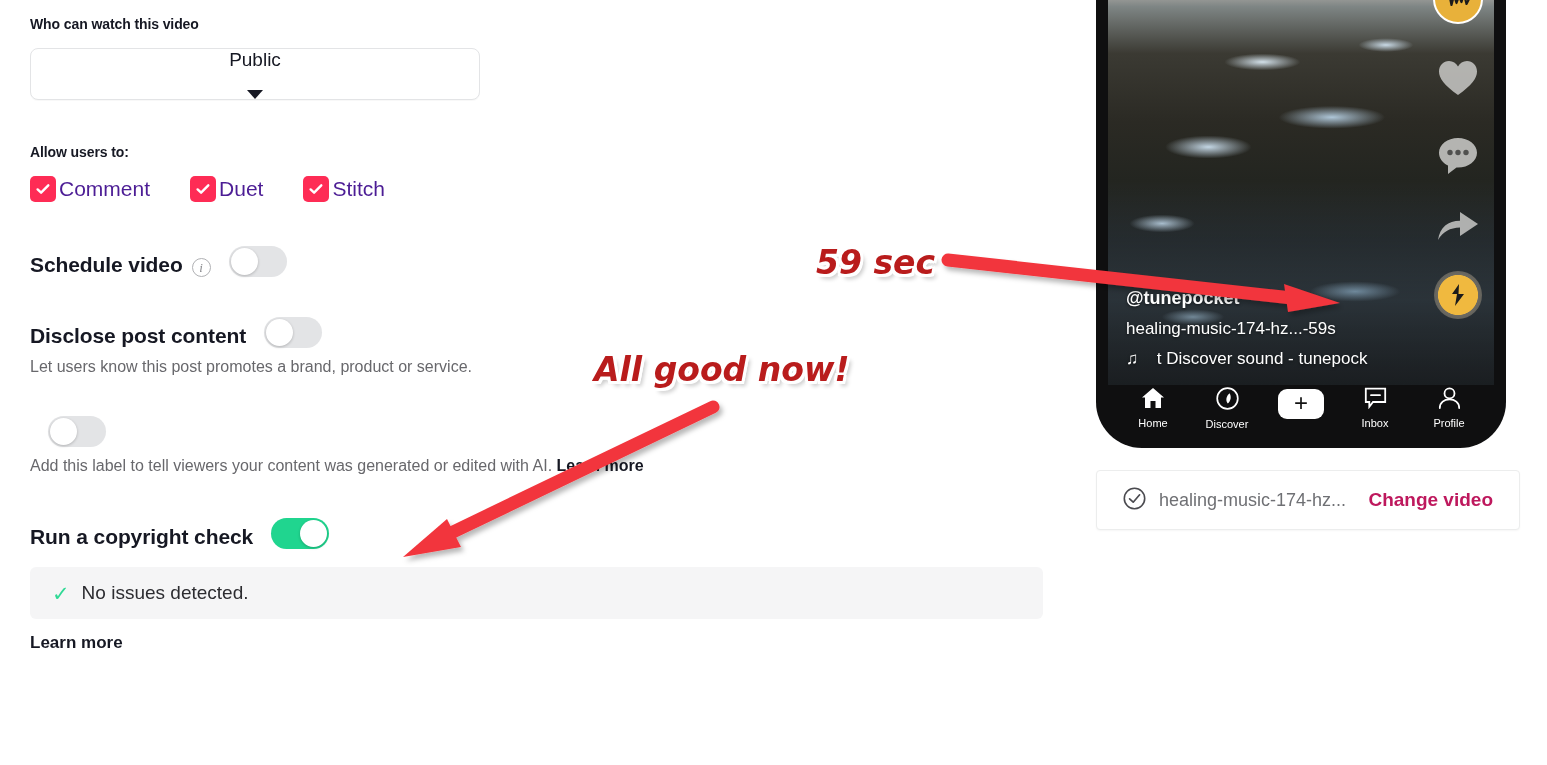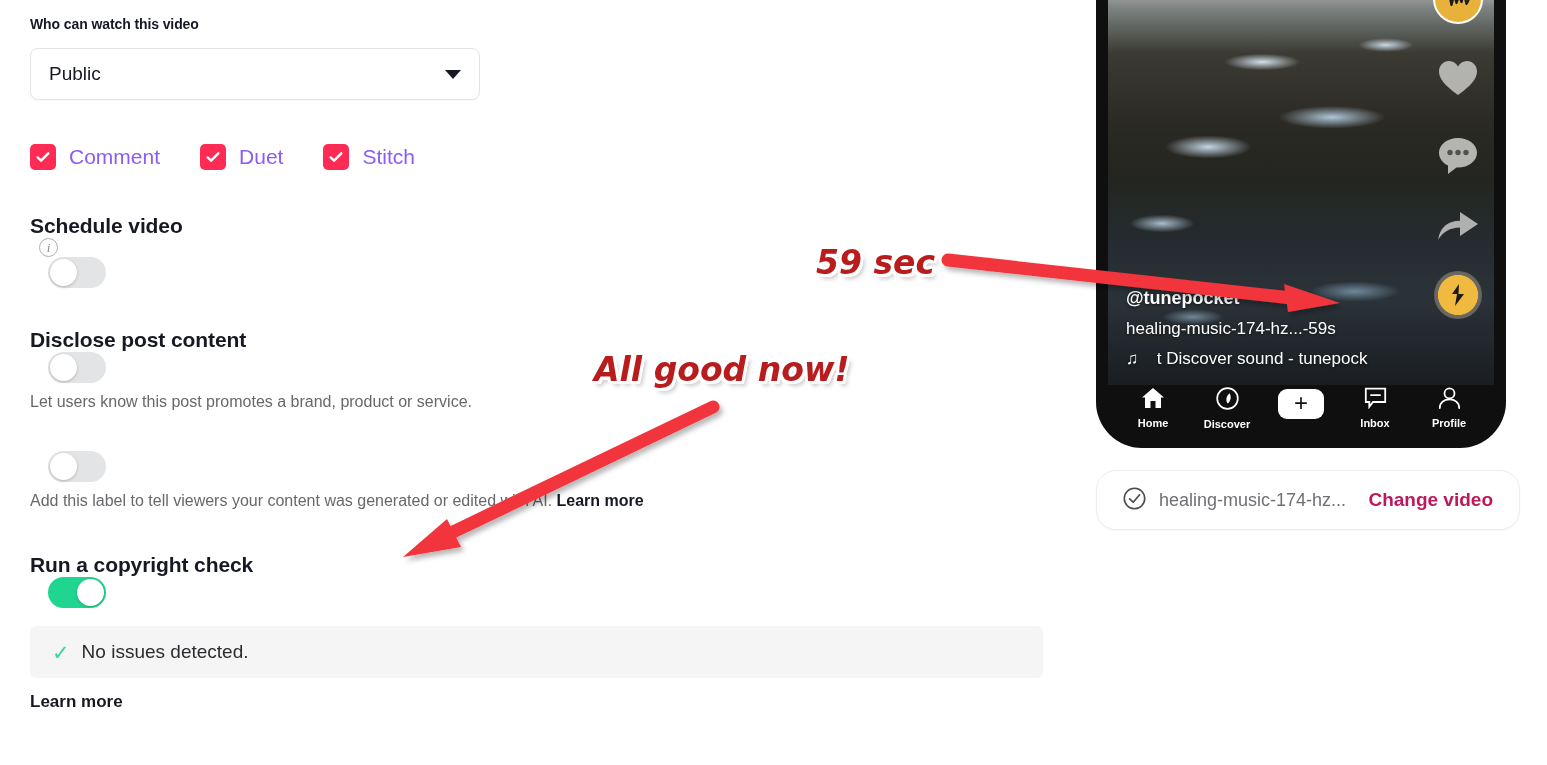--- a/index.html
+++ b/index.html
@@ -29,20 +29,21 @@
   .select-box {
     margin-top: 16px;
     width: 450px; height: 52px;
     border: 1px solid #e3e4e6;
     border-radius: 8px;
     background: #fff;
     display: flex;
     align-items: center;
     padding: 0 18px;
     box-shadow: 0 1px 1px rgba(0,0,0,.03);
+    flex-direction: column;
   }
   .select-value { font-size: 19px; color: #161823; flex: 1; }
   .caret {
     width: 0; height: 0;
     border-left: 8px solid transparent;
     border-right: 8px solid transparent;
     border-top: 9px solid #161823;
   }
 
   .allow-block { margin-top: 44px; }
@@ -59,30 +60,29 @@
   .cb-box {
     width: 26px; height: 26px;
     border-radius: 5px;
     background: #fe2c55;
     display: flex; align-items: center; justify-content: center;
     flex: none;
   }
   .cb-box svg { display: block; }
   .cb-label {
     font-size: 21px;
-    color: #8b5cf6;
-    margin-left: 13px;
+    color: #4c1d95;
+    margin-left: 3px;
     white-space: nowrap;
   }
 
   
   .toggle-row {
     display: flex;
-    align-items: flex-start;
-    flex-direction: column;
+    align-items: flex-end;
   }
   .toggle-title {
     font-size: 21px;
     font-weight: bold;
     color: #161823;
     letter-spacing: -0.1px;
   }
   .info-icon {
     width: 19px; height: 19px;
     border: 1.6px solid #b0b1b4;
@@ -254,21 +254,21 @@
   }
   .nav-item {
     display: flex;
     flex-direction: column;
     align-items: center;
     width: 62px;
   }
   .nav-label {
     font-size: 11px;
     color: #fff;
-    font-weight: bold;
+    font-weight: normal;
     margin-top: 4px;
   }
   .create-btn {
     position: relative;
     width: 46px; height: 30px;
     margin-top: 2px;
     border-radius: 9px;
     background: #fff;
     display: flex; align-items: center; justify-content: center;
   }
@@ -287,21 +287,21 @@
     color: #111;
     font-weight: 300;
     margin-top: -2px;
   }
 
   .change-bar {
     margin-top: 22px;
     width: 424px; height: 60px;
     background: #fff;
     border: 1px solid #eceded;
-    border-radius: 20px;
+    border-radius: 4px;
     display: flex;
     align-items: center;
     padding: 0 26px;
     box-shadow: 0 1px 2px rgba(0,0,0,.04);
   }
   .file-name {
     font-size: 18px;
     color: #6f7074;
     margin-left: 13px;
     flex: 1;
@@ -340,20 +340,21 @@
   <div class="form-col">
 
     <div class="field-label">Who can watch this video</div>
 
     <div class="select-box">
       <span class="select-value">Public</span>
       <span class="caret"></span>
     </div>
 
     <div class="allow-block">
+      <div class="field-label">Allow users to:</div>
       <div class="checkbox-row">
 
         <div class="cb-item">
           <span class="cb-box">
             <svg width="18" height="18" viewBox="0 0 18 18">
                 <path d="M3.6 9.4 L7.1 12.7 L14.3 5.3" fill="none" stroke="#fff" stroke-width="2.4" stroke-linecap="round" stroke-linejoin="round"></path>
               </svg>
           </span>
           <span class="cb-label">Comment</span>
         </div>

